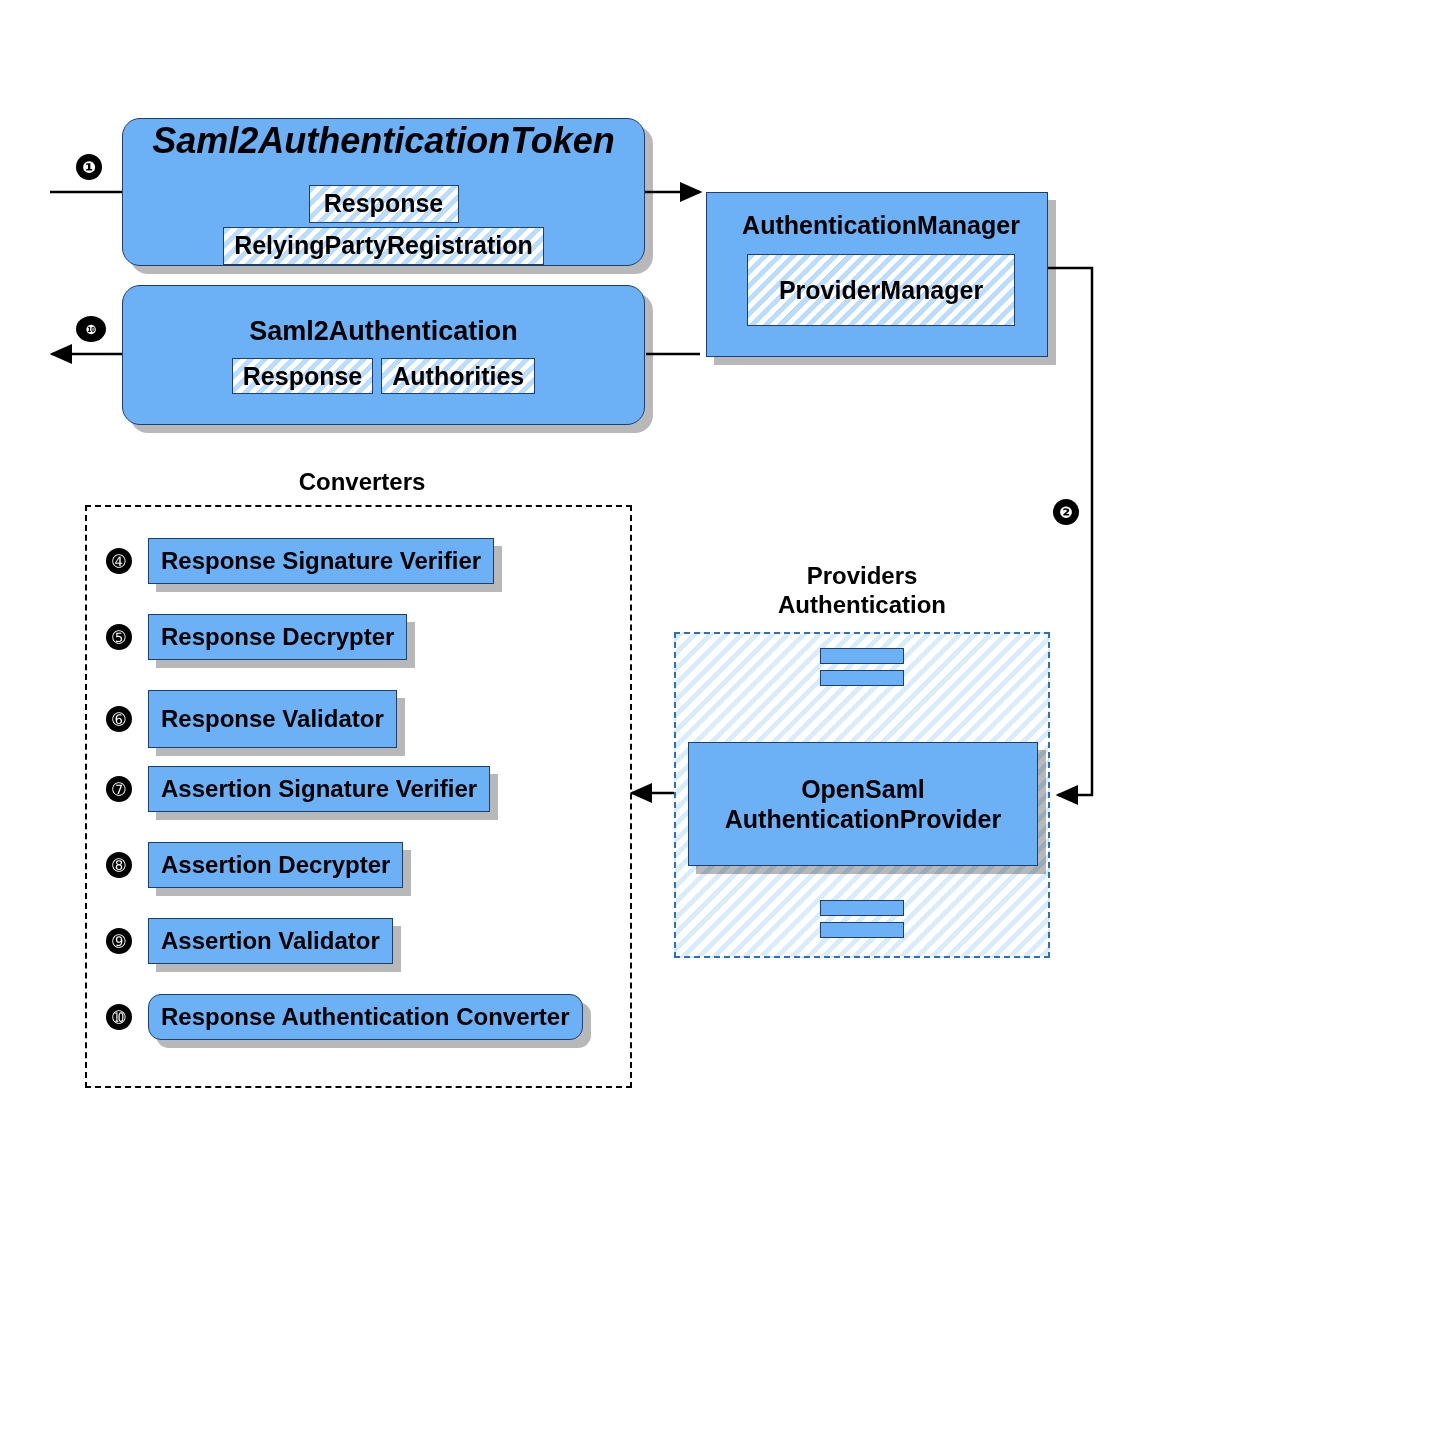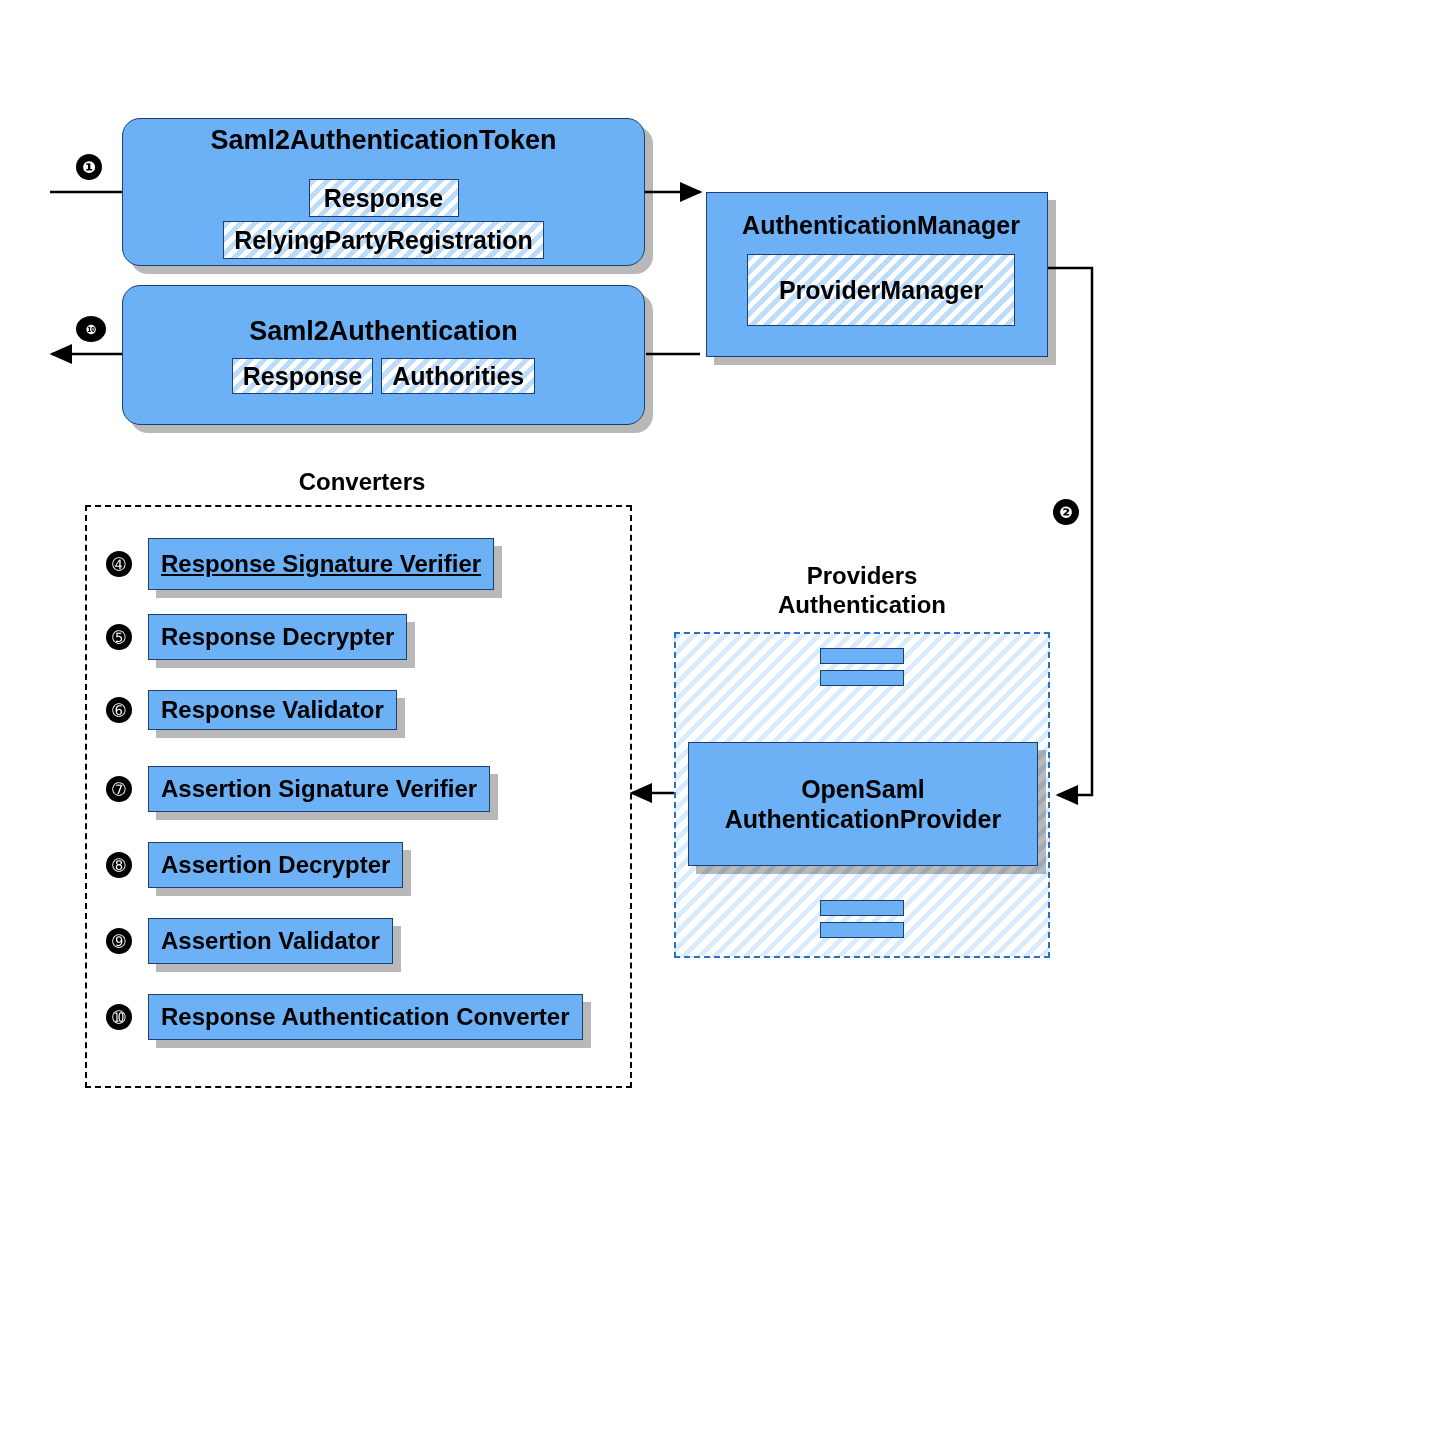--- a/index.html
+++ b/index.html
@@ -146,21 +146,21 @@
     <line x1="862" y1="845" x2="862" y2="898" stroke="#000" stroke-width="3" marker-start="url(#arrowrev)" marker-end="url(#arrow)"></line>
   </svg>
 
   <div class="abs step" style="left:76px; top:154px;">❶</div>
   <div class="abs step wide" style="left:76px; top:316px; width:30px;">
     <span>❿</span>
   </div>
   <div class="abs step" style="left:1053px; top:499px;">❷</div>
 
   <div class="abs node rounded" style="left:122px; top:118px; width:523px; height:148px;">
-    <div style="font-size:27px; margin-bottom:23px;">Saml2AuthenticationToken</div>
+    <div style="font-size:36px; margin-bottom:23px;font-style:italic;">Saml2AuthenticationToken</div>
     <div class="inner-label" style="font-size:25px; height:38px; min-width:150px;">Response</div>
     <div class="inner-label" style="font-size:25px; height:38px; margin-top:4px;text-align:right;">RelyingPartyRegistration</div>
   </div>
 
   <div class="abs node rounded" style="left:122px; top:285px; width:523px; height:140px;">
     <div style="font-size:27px; margin-bottom:5px;">Saml2Authentication</div>
     <div style="display:flex; gap:8px; margin-top:6px;">
       <div class="inner-label" style="font-size:25px; height:36px;">Response</div>
       <div class="inner-label" style="font-size:25px; height:36px;">Authorities</div>
     </div>
@@ -171,35 +171,35 @@
     <div class="inner-label" style="font-size:25px; width:268px; height:72px; margin-top:14px;">ProviderManager</div>
   </div>
 
   <div class="abs caption" style="left:212px; top:468px; width:300px;">Converters</div>
 
   <div class="abs dashed-region" style="left:85px; top:505px; width:547px; height:583px;"></div>
 
   <div class="abs" style="left:106px; top:538px;">
     <div style="display:flex; align-items:center; gap:16px;">
       <div class="step">➃</div>
-      <div class="conv-box" style="height:52px;text-decoration:underline;">Response Signature Verifier</div>
+      <div class="conv-box" style="height:46px;">Response Signature Verifier</div>
     </div>
   </div>
 
   <div class="abs" style="left:106px; top:614px;">
     <div style="display:flex; align-items:center; gap:16px;">
       <div class="step">➄</div>
       <div class="conv-box" style="height:46px;">Response Decrypter</div>
     </div>
   </div>
 
   <div class="abs" style="left:106px; top:690px;">
     <div style="display:flex; align-items:center; gap:16px;">
       <div class="step">➅</div>
-      <div class="conv-box" style="height:40px;">Response Validator</div>
+      <div class="conv-box" style="height:58px;">Response Validator</div>
     </div>
   </div>
 
   <div class="abs" style="left:106px; top:766px;">
     <div style="display:flex; align-items:center; gap:16px;">
       <div class="step">➆</div>
       <div class="conv-box" style="height:46px;">Assertion Signature Verifier</div>
     </div>
   </div>
 
@@ -213,21 +213,21 @@
   <div class="abs" style="left:106px; top:918px;">
     <div style="display:flex; align-items:center; gap:16px;">
       <div class="step">➈</div>
       <div class="conv-box" style="height:46px;">Assertion Validator</div>
     </div>
   </div>
 
   <div class="abs" style="left:106px; top:994px;">
     <div style="display:flex; align-items:center; gap:16px;">
       <div class="step">➉</div>
-      <div class="conv-box" style="height:46px;">Response Authentication Converter</div>
+      <div class="conv-box" style="height:46px;border-radius:13px;">Response Authentication Converter</div>
     </div>
   </div>
 
   <div class="abs caption" style="left:712px; top:562px; width:300px;">
     <div>Providers</div>
     <div>Authentication</div>
   </div>
 
   <div class="abs dashed-region blue" style="left:674px; top:632px; width:376px; height:326px;"></div>
 

